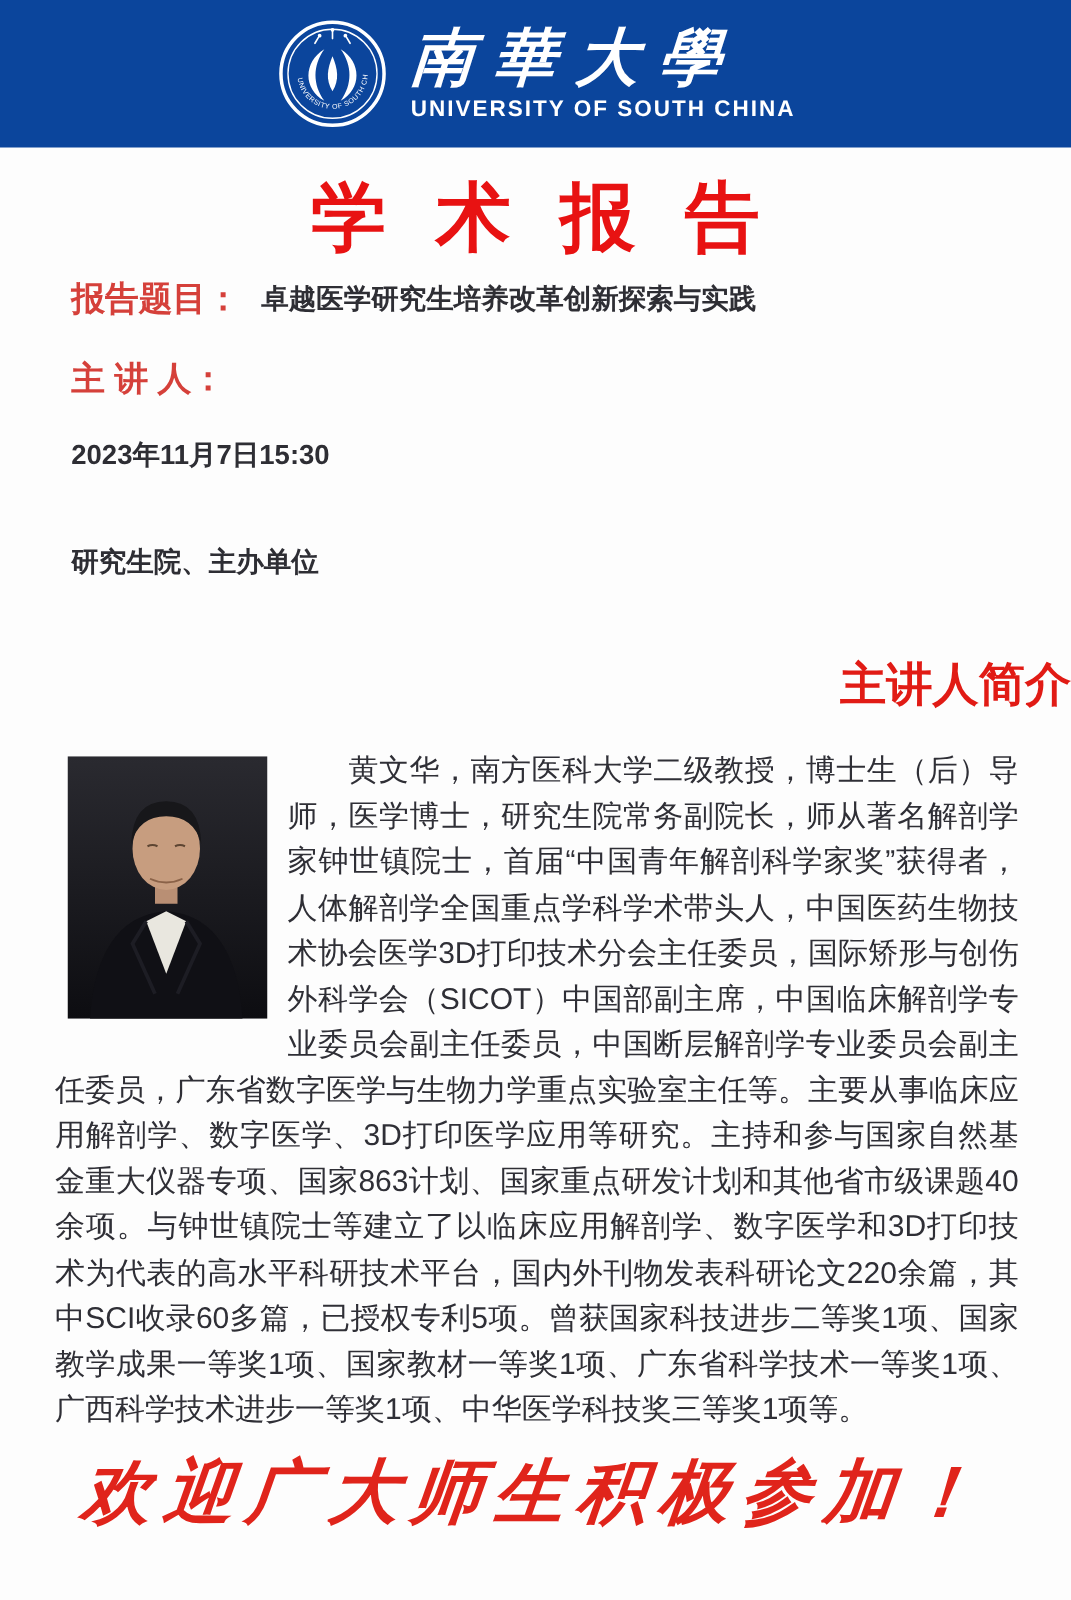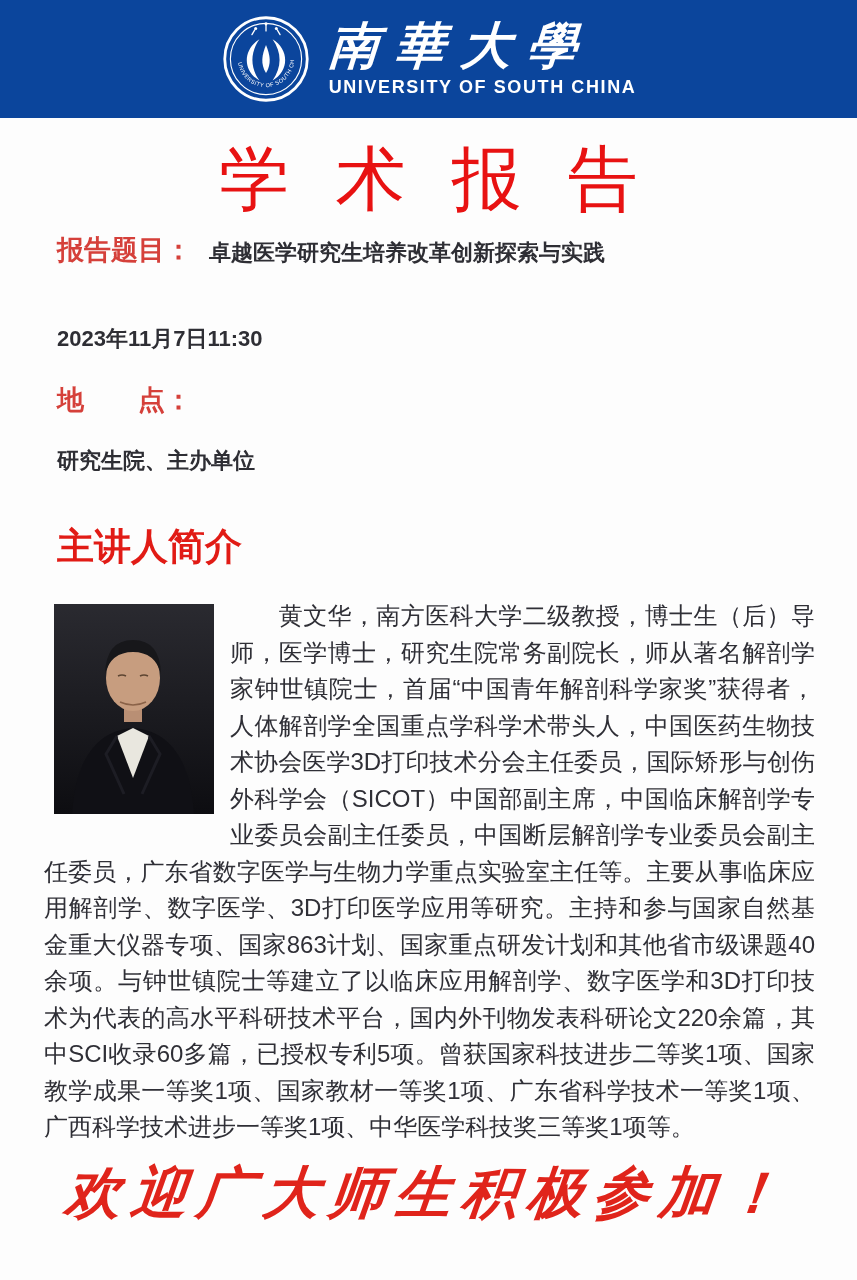--- a/index.html
+++ b/index.html
@@ -27,38 +27,39 @@
     transform:skewX(-4deg);
   }
   .uni-en{
     color:#fff;font-size:18px;font-weight:700;letter-spacing:1.6px;
     margin-top:4px;white-space:nowrap;
   }
   
   .main-title{
     margin:22px 0 6px 0;
     text-align:center;
-    font-size:70px;line-height:1.12;font-weight:400;
+    font-size:60px;line-height:1.12;font-weight:700;
     color:#e81212;
     letter-spacing:0.66em;text-indent:0.66em;
     flex:none;
   }
   
   .fields{padding:8px 40px 0 57px;flex:none;}
-  .field-row{display:flex;align-items:flex-end;margin-bottom:28px;}
+  .field-row{display:flex;align-items:center;margin-bottom:28px;}
   .flabel{
     color:#d5403a;font-weight:700;font-size:27px;
     width:152px;flex:none;white-space:nowrap;
   }
   .fvalue{color:#2e2e34;font-weight:600;font-size:22px;white-space:nowrap;}
   
   .section-heading{
-    margin:18px 0 26px 57px;
+    margin:30px 0 26px 57px;
     color:#e11b15;font-size:37px;font-weight:800;
     flex:none;
+    text-align:right;
   }
   
   .bio{
     padding:0 42px 0 44px;
     font-size:24px;line-height:36.5px;
     color:#2f2f36;font-weight:500;
     text-align:justify;
     flex:none;
   }
   .bio p{margin:0;}
@@ -111,26 +112,26 @@
   </div>
 
   <h1 class="main-title">学术报告</h1>
 
   <div class="fields">
     <div class="field-row">
       <span class="flabel">报告题目：</span>
       <span class="fvalue">卓越医学研究生培养改革创新探索与实践</span>
     </div>
     <div class="field-row">
+      <span class="flabel">主 讲 人：</span>
     </div>
     <div class="field-row">
-      <span class="fvalue">2023年11月7日11:30</span>
+      <span class="fvalue">2023年11月7日15:30</span>
     </div>
     <div class="field-row">
-      <span class="flabel">地　　点：</span>
     </div>
     <div class="field-row">
       <span class="fvalue">研究生院、主办单位</span>
     </div>
   </div>
 
   <h2 class="section-heading">主讲人简介</h2>
 
   <div class="bio">
     <svg class="speaker-photo" viewBox="0 0 160 210" aria-hidden="true">

